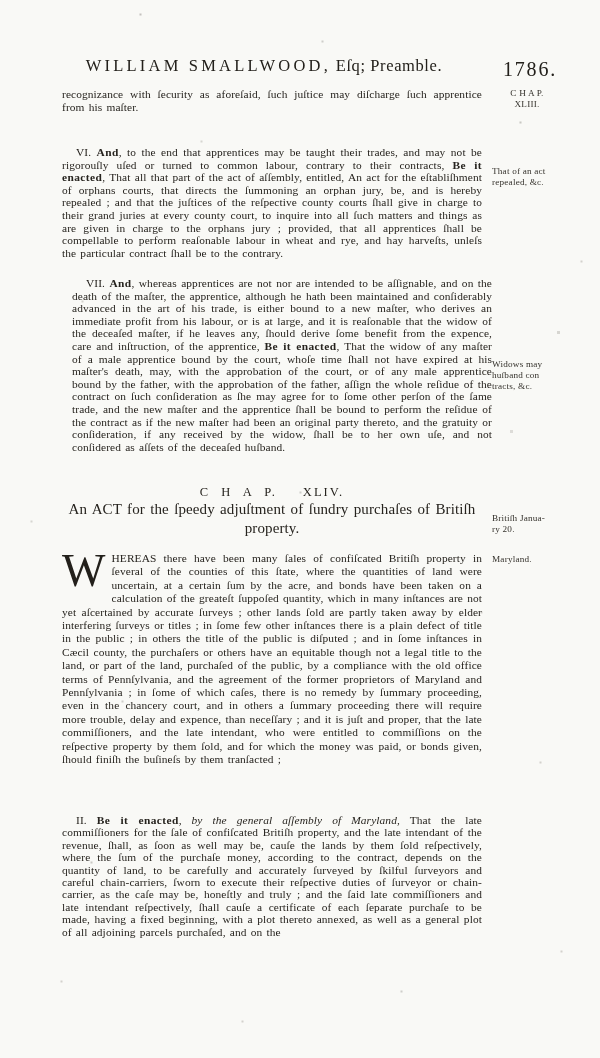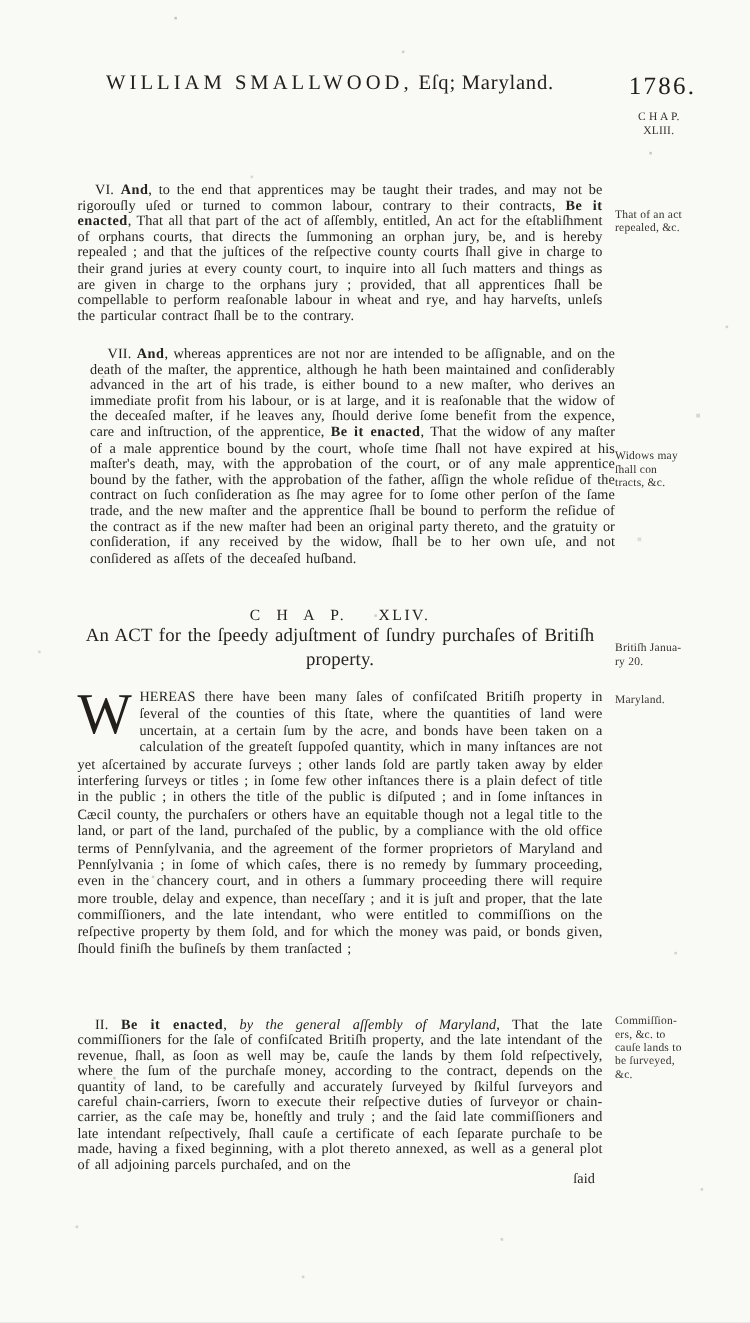--- a/index.html
+++ b/index.html
@@ -85,61 +85,54 @@
     margin:1px 6px 0 0; color:#23201b;
   }
 </style>
 </head>
 <body>
 
 <div class="page">
   <div class="specks"></div>
 
   <div class="abs header-main">
-    <span class="header-caps">WILLIAM SMALLWOOD,</span><span class="header-rest"> Eſq; Maryland.</span>
+    <span class="header-caps">WILLIAM SMALLWOOD,</span><span class="header-rest"> Eſq; Preamble.</span>
   </div>
   <div class="abs year">1786.</div>
 
+  <div class="abs col block-continuation"><span class="seg-r">recognizance with ſecurity as aforeſaid, ſuch juſtice may diſcharge ſuch apprentice from his maſter.</span></div>
 
   <div class="abs col indent block-vi"><span class="seg-r">VI. </span><span class="seg-bl">And</span><span class="seg-r">, to the end that apprentices may be taught their trades, and may not be rigorouſly uſed or turned to common labour, contrary to their contracts, </span><span class="seg-bl">Be it enacted</span><span class="seg-r">, That all that part of the act of aſſembly, entitled, An act for the eſtabliſhment of orphans courts, that directs the ſummoning an orphan jury, be, and is hereby repealed ; and that the juſtices of the reſpective county courts ſhall give in charge to their grand juries at every county court, to inquire into all ſuch matters and things as are given in charge to the orphans jury ; provided, that all apprentices ſhall be compellable to perform reaſonable labour in wheat and rye, and hay harveſts, unleſs the particular contract ſhall be to the contrary.</span></div>
 
   <div class="abs col indent block-vii"><span class="seg-r">VII. </span><span class="seg-bl">And</span><span class="seg-r">, whereas apprentices are not nor are intended to be aſſignable, and on the death of the maſter, the apprentice, although he hath been maintained and conſiderably advanced in the art of his trade, is either bound to a new maſter, who derives an immediate profit from his labour, or is at large, and it is reaſonable that the widow of the deceaſed maſter, if he leaves any, ſhould derive ſome benefit from the expence, care and inſtruction, of the apprentice, </span><span class="seg-bl">Be it enacted</span><span class="seg-r">, That the widow of any maſter of a male apprentice bound by the court, whoſe time ſhall not have expired at his maſter's death, may, with the approbation of the court, or of any male apprentice bound by the father, with the approbation of the father, aſſign the whole reſidue of the contract on ſuch conſideration as ſhe may agree for to ſome other perſon of the ſame trade, and the new maſter and the apprentice ſhall be bound to perform the reſidue of the contract as if the new maſter had been an original party thereto, and the gratuity or conſideration, if any received by the widow, ſhall be to her own uſe, and not conſidered as aſſets of the deceaſed huſband.</span></div>
 
   <div class="abs col chap-heading">
     <span class="chap-label">C H A P.</span><span class="chap-num">XLIV.</span>
   </div>
 
   <div class="abs col act-title">An ACT for the ſpeedy adjuſtment of ſundry purchaſes of Britiſh property.</div>
 
   <div class="abs col block-preamble"><span class="seg-dc">W</span><span class="seg-r">HEREAS there have been many ſales of confiſcated Britiſh property in ſeveral of the counties of this ſtate, where the quantities of land were uncertain, at a certain ſum by the acre, and bonds have been taken on a calculation of the greateſt ſuppoſed quantity, which in many inſtances are not yet aſcertained by accurate ſurveys ; other lands ſold are partly taken away by elder interfering ſurveys or titles ; in ſome few other inſtances there is a plain defect of title in the public ; in others the title of the public is diſputed ; and in ſome inſtances in Cæcil county, the purchaſers or others have an equitable though not a legal title to the land, or part of the land, purchaſed of the public, by a compliance with the old office terms of Pennſylvania, and the agreement of the former proprietors of Maryland and Pennſylvania ; in ſome of which caſes, there is no remedy by ſummary proceeding, even in the chancery court, and in others a ſummary proceeding there will require more trouble, delay and expence, than neceſſary ; and it is juſt and proper, that the late commiſſioners, and the late intendant, who were entitled to commiſſions on the reſpective property by them ſold, and for which the money was paid, or bonds given, ſhould finiſh the buſineſs by them tranſacted ;</span></div>
 
   <div class="abs col indent block-ii"><span class="seg-r">II. </span><span class="seg-bl">Be it enacted</span><span class="seg-r">, </span><span class="seg-i">by the general aſſembly of Maryland</span><span class="seg-r">, That the late commiſſioners for the ſale of confiſcated Britiſh property, and the late intendant of the revenue, ſhall, as ſoon as well may be, cauſe the lands by them ſold reſpectively, where the ſum of the purchaſe money, according to the contract, depends on the quantity of land, to be carefully and accurately ſurveyed by ſkilful ſurveyors and careful chain-carriers, ſworn to execute their reſpective duties of ſurveyor or chain-carrier, as the caſe may be, honeſtly and truly ; and the ſaid late commiſſioners and late intendant reſpectively, ſhall cauſe a certificate of each ſeparate purchaſe to be made, having a fixed beginning, with a plot thereto annexed, as well as a general plot of all adjoining parcels purchaſed, and on the</span></div>
 
-  <div class="abs col catchword">ſaid</div>
 
   <div class="margin-note center" style="top:88px">
       <div>C H A P.</div>
       <div>XLIII.</div>
     </div>
   <div class="margin-note" style="top:166px">
       <div>That of an act</div>
       <div>repealed, &amp;c.</div>
     </div>
   <div class="margin-note" style="top:359px">
       <div>Widows may</div>
-      <div>ſhall con</div>
+      <div>huſband con</div>
       <div>tracts, &amp;c.</div>
     </div>
   <div class="margin-note" style="top:513px">
       <div>Britiſh Janua-</div>
       <div>ry 20.</div>
     </div>
   <div class="margin-note" style="top:554px">
       <div>Maryland.</div>
     </div>
-  <div class="margin-note" style="top:811px">
-      <div>Commiſſion-</div>
-      <div>ers, &amp;c. to</div>
-      <div>cauſe lands to</div>
-      <div>be ſurveyed,</div>
-      <div>&amp;c.</div>
-    </div>
 </div>
 
 </body></html>

